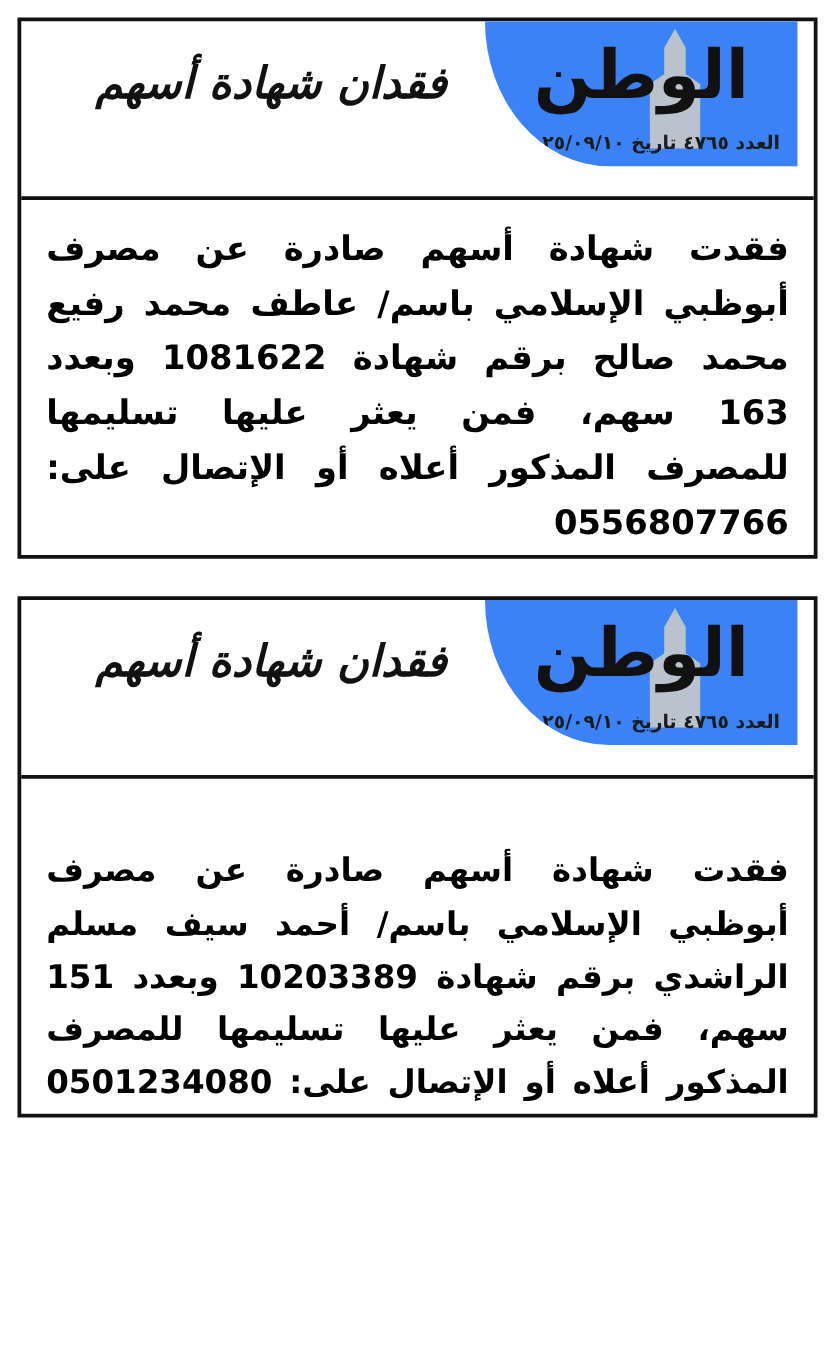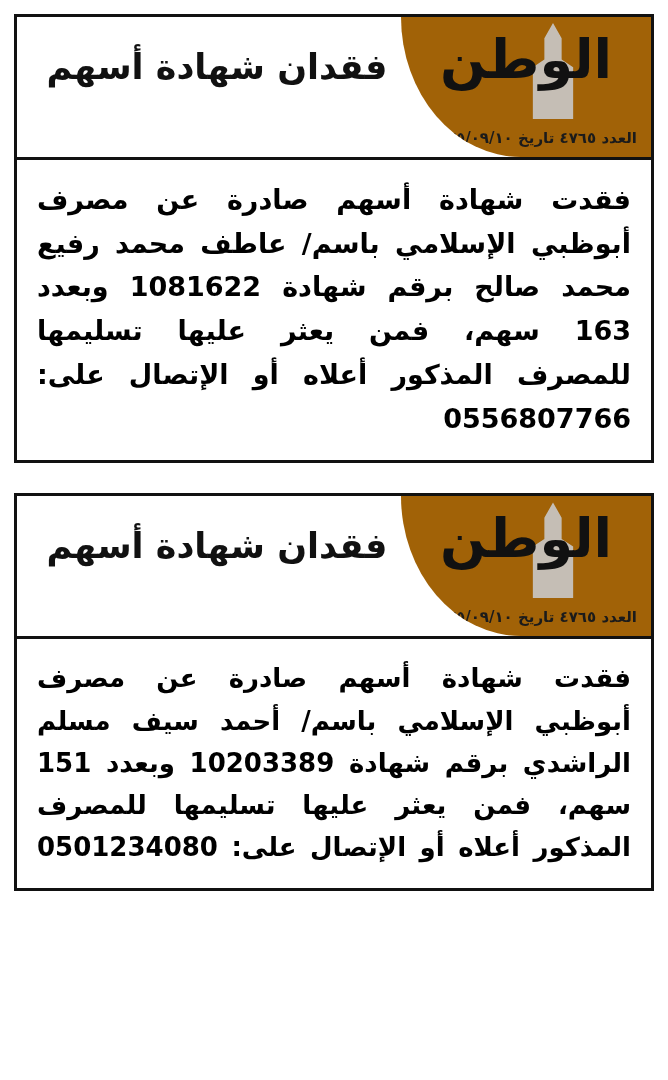--- a/index.html
+++ b/index.html
@@ -31,24 +31,24 @@
   .ad-header {
     position: relative;
     height: 140px;
     border-bottom: 3px solid #111111;
     overflow: hidden;
   }
   
   .masthead {
     position: absolute;
     top: 0;
-    right: 0;
+    right: 13px;
     width: 250px;
-    height: 140px;
-    background: #a16207;
+    height: 116px;
+    background: #3b82f6;
     border-bottom-left-radius: 120px 140px;
     overflow: hidden;
   }
   .masthead .watermark {
     position: absolute;
     top: 6px;
     right: 62px;
     width: 72px;
     height: 96px;
     background: #c9c9c9;
@@ -83,34 +83,35 @@
     position: absolute;
     top: 30px;
     left: 0;
     width: 400px;
     text-align: center;
     font-size: 35px;
     font-weight: bold;
     color: #111111;
     direction: rtl;
     letter-spacing: -0.5px;
+    font-style: italic;
   }
   .ad-body {
-    padding: 18px 20px 20px 20px;
+    padding: 18px 20px 4px 20px;
     direction: rtl;
     text-align: justify;
     text-align-last: justify;
     font-size: 27px;
     line-height: 1.62;
     font-weight: bold;
     color: #000000;
     word-spacing: 2px;
     border-radius: 26px;
   }
-  .ad-2 .ad-body { font-size: 26px; }
+  .ad-2 .ad-body { font-size: 26px; margin-top: 35px; }
 </style>
 </head>
 <body>
 
 <div class="page">
 
   <div class="ad ad-1">
     <div class="ad-header">
       <div class="masthead">
         <div class="watermark"></div>

